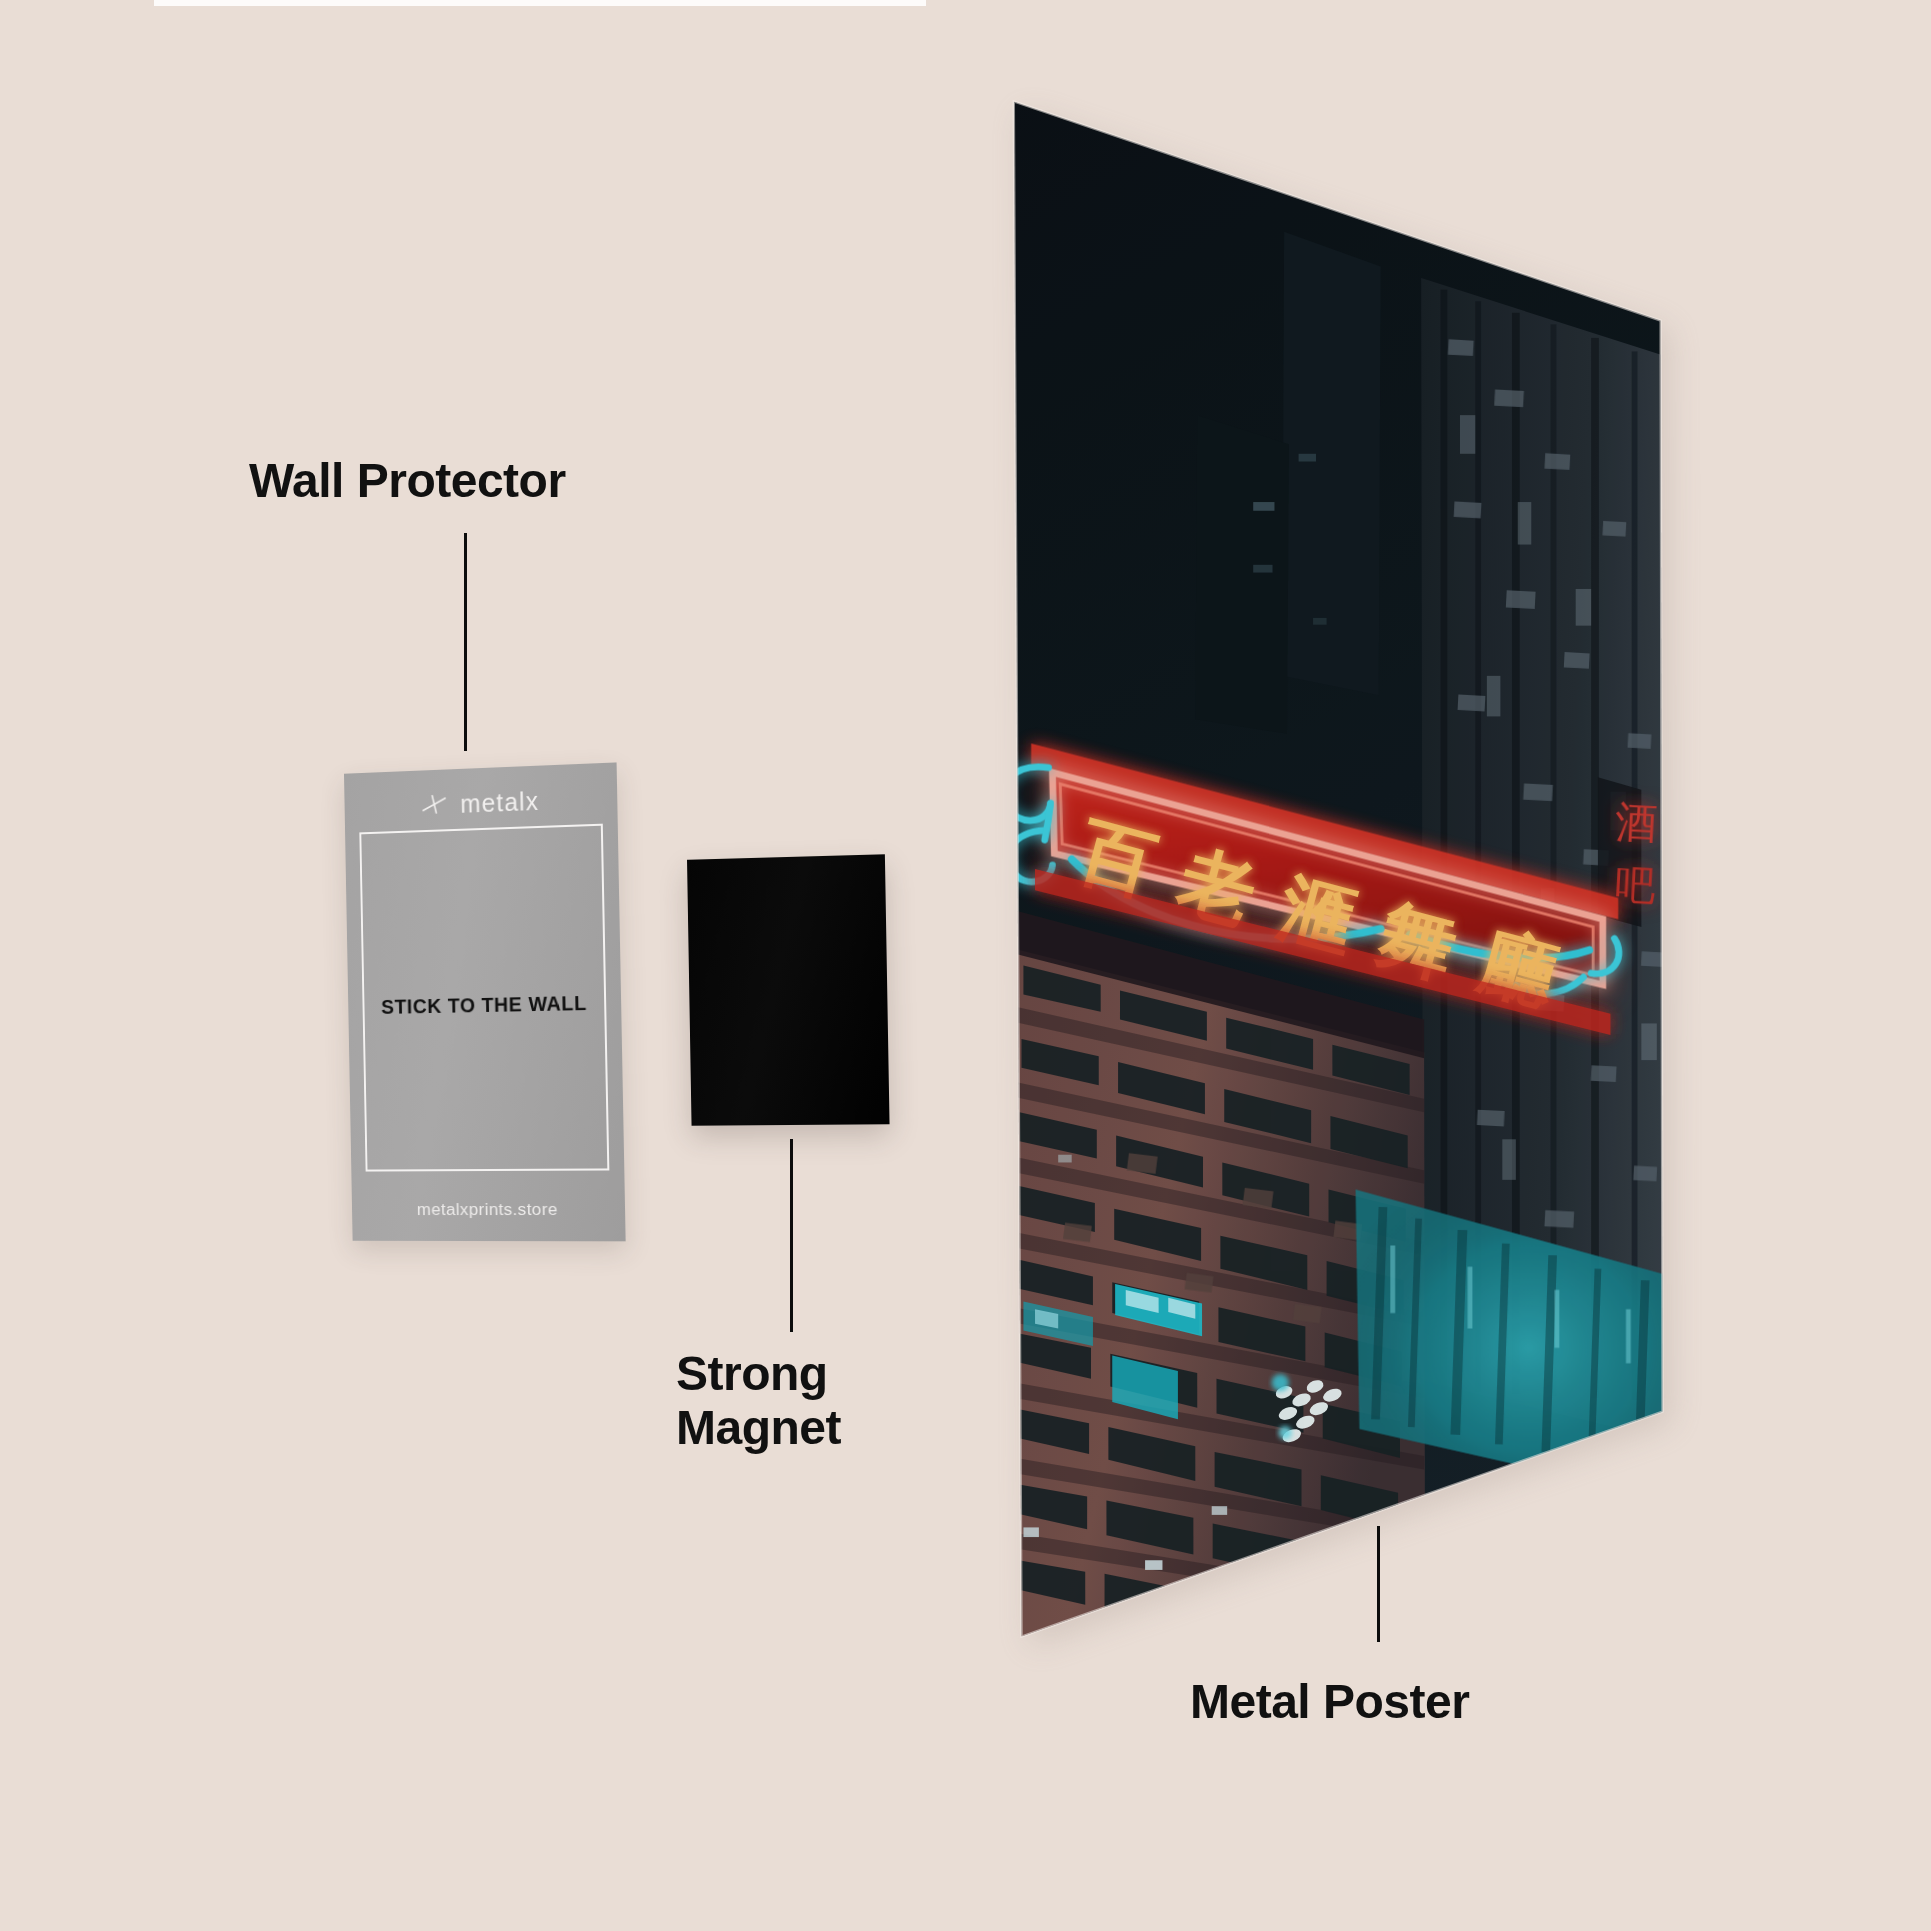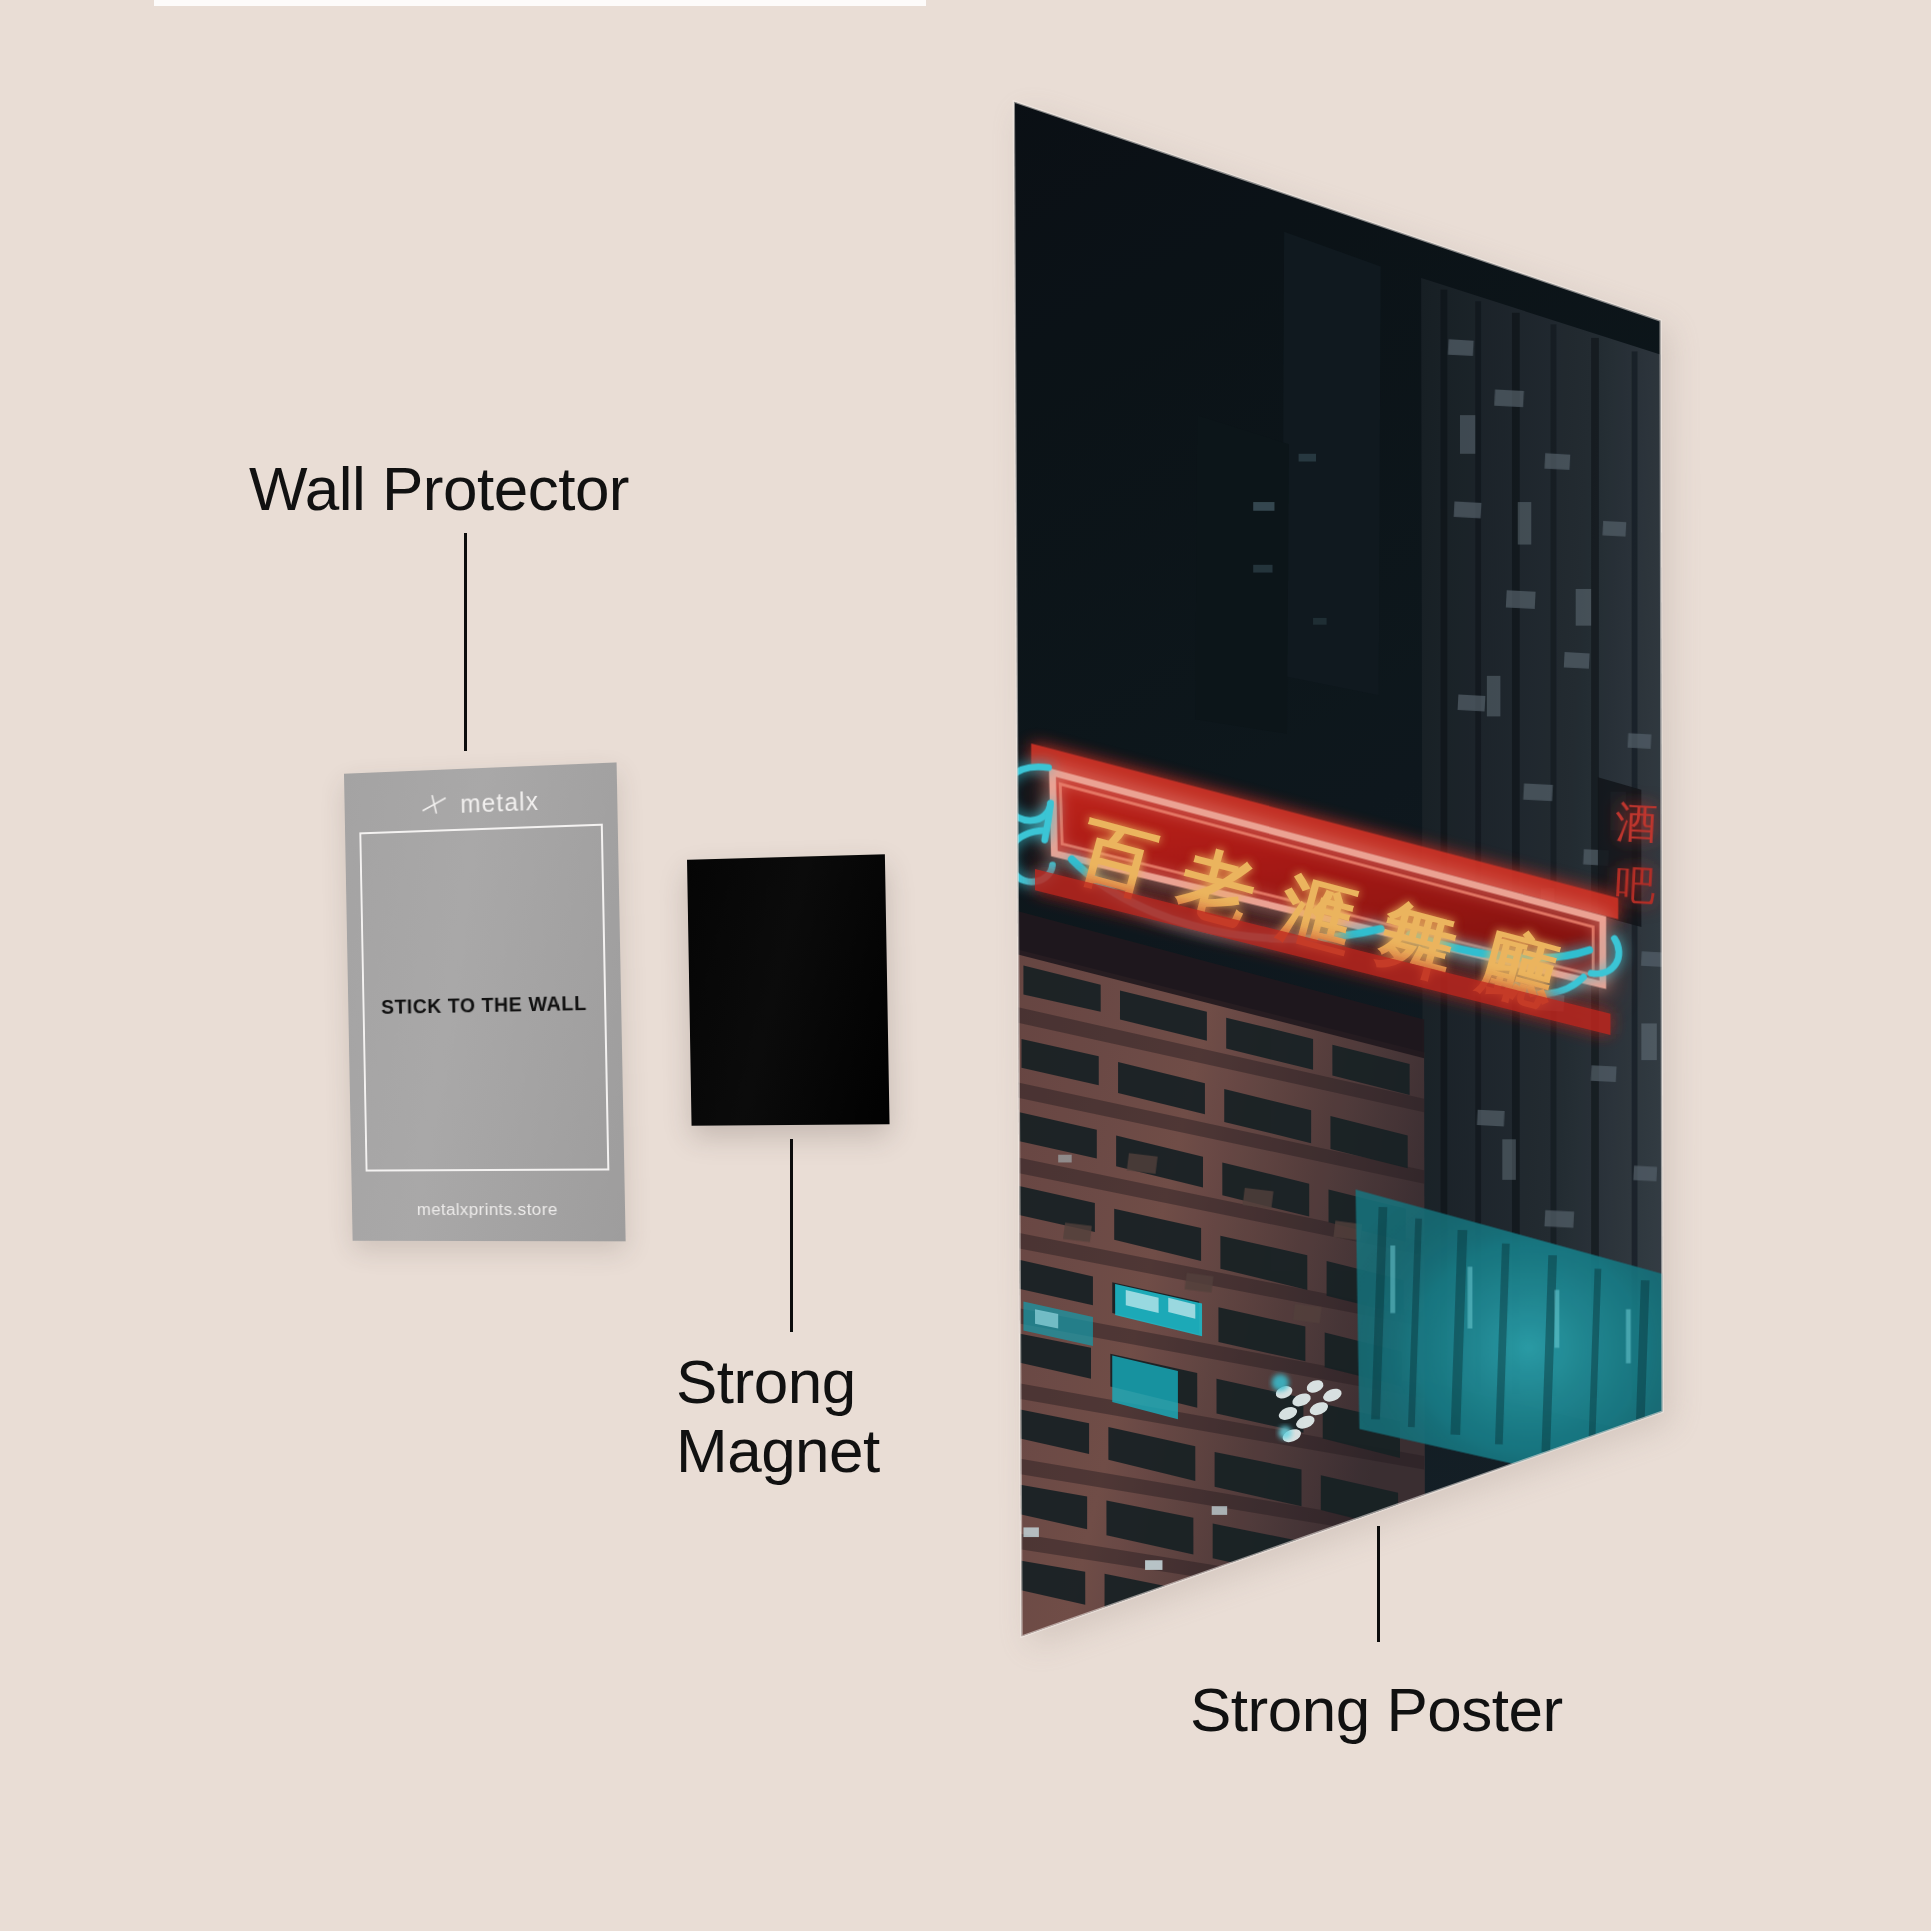--- a/index.html
+++ b/index.html
@@ -23,22 +23,22 @@
     top: 0;
     width: 772px;
     height: 5.8px;
     background: #fdfbfa;
   }
 
   
   .callout-label {
     position: absolute;
     color: #111111;
-    font-size: 62px;
-    font-weight: 400;
+    font-size: 48px;
+    font-weight: 700;
     letter-spacing: -0.5px;
     line-height: 1.12;
     white-space: pre-line;
     font-family: "Liberation Sans", sans-serif;
   }
   .leader {
     position: absolute;
     background: #0c0c0c;
     width: 2.9px;
   }
@@ -467,16 +467,16 @@
         <polygon points="1072,900 1668,1050 1668,1072 1072,922" fill="#cf2a20" opacity="0.85" filter="url(#neonGlowRed)"></polygon>
       </g>
 
       <polygon points="1050,105 1720,332 1722,1462 1058,1695" fill="#000" opacity="0.08"></polygon>
     </g>
 
     <polygon points="1050,105 1720,332 1722,1462 1058,1695" fill="none" stroke="#f6efea" stroke-width="2.5" opacity="0.55"></polygon>
   </svg>
 
   <div class="leader" style="left:1377px; top:1526px; height:116px;"></div>
-  <div class="callout-label" style="left:1190px; top:1675px;">Strong Poster</div>
+  <div class="callout-label" style="left:1190px; top:1675px;">Metal Poster</div>
 
 </div>
 
 
 </body></html>

